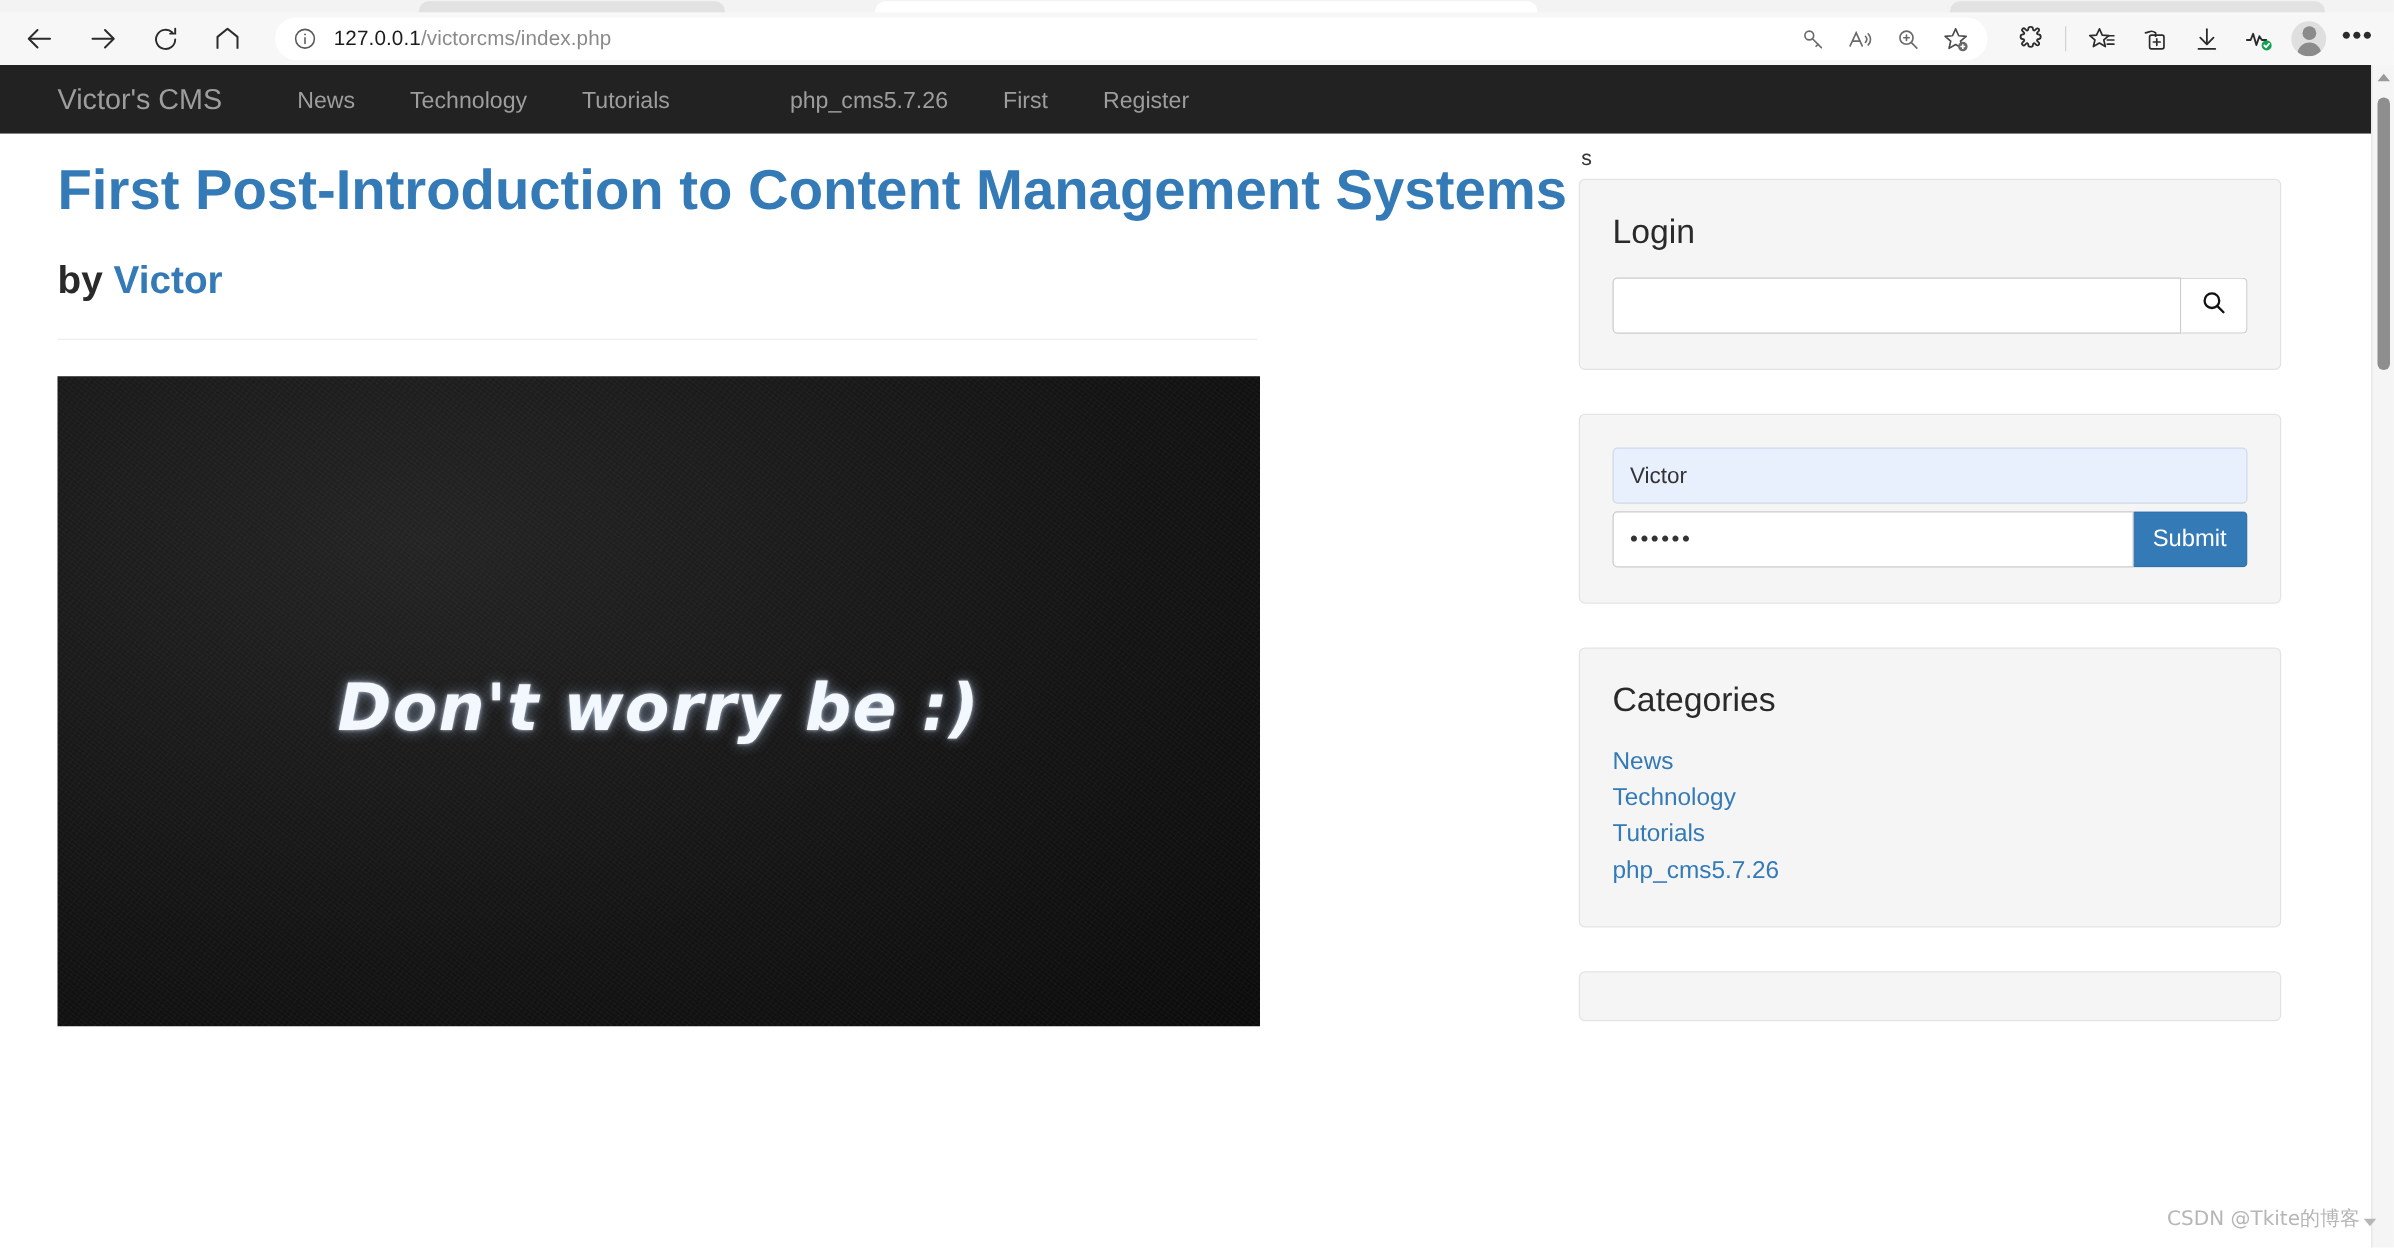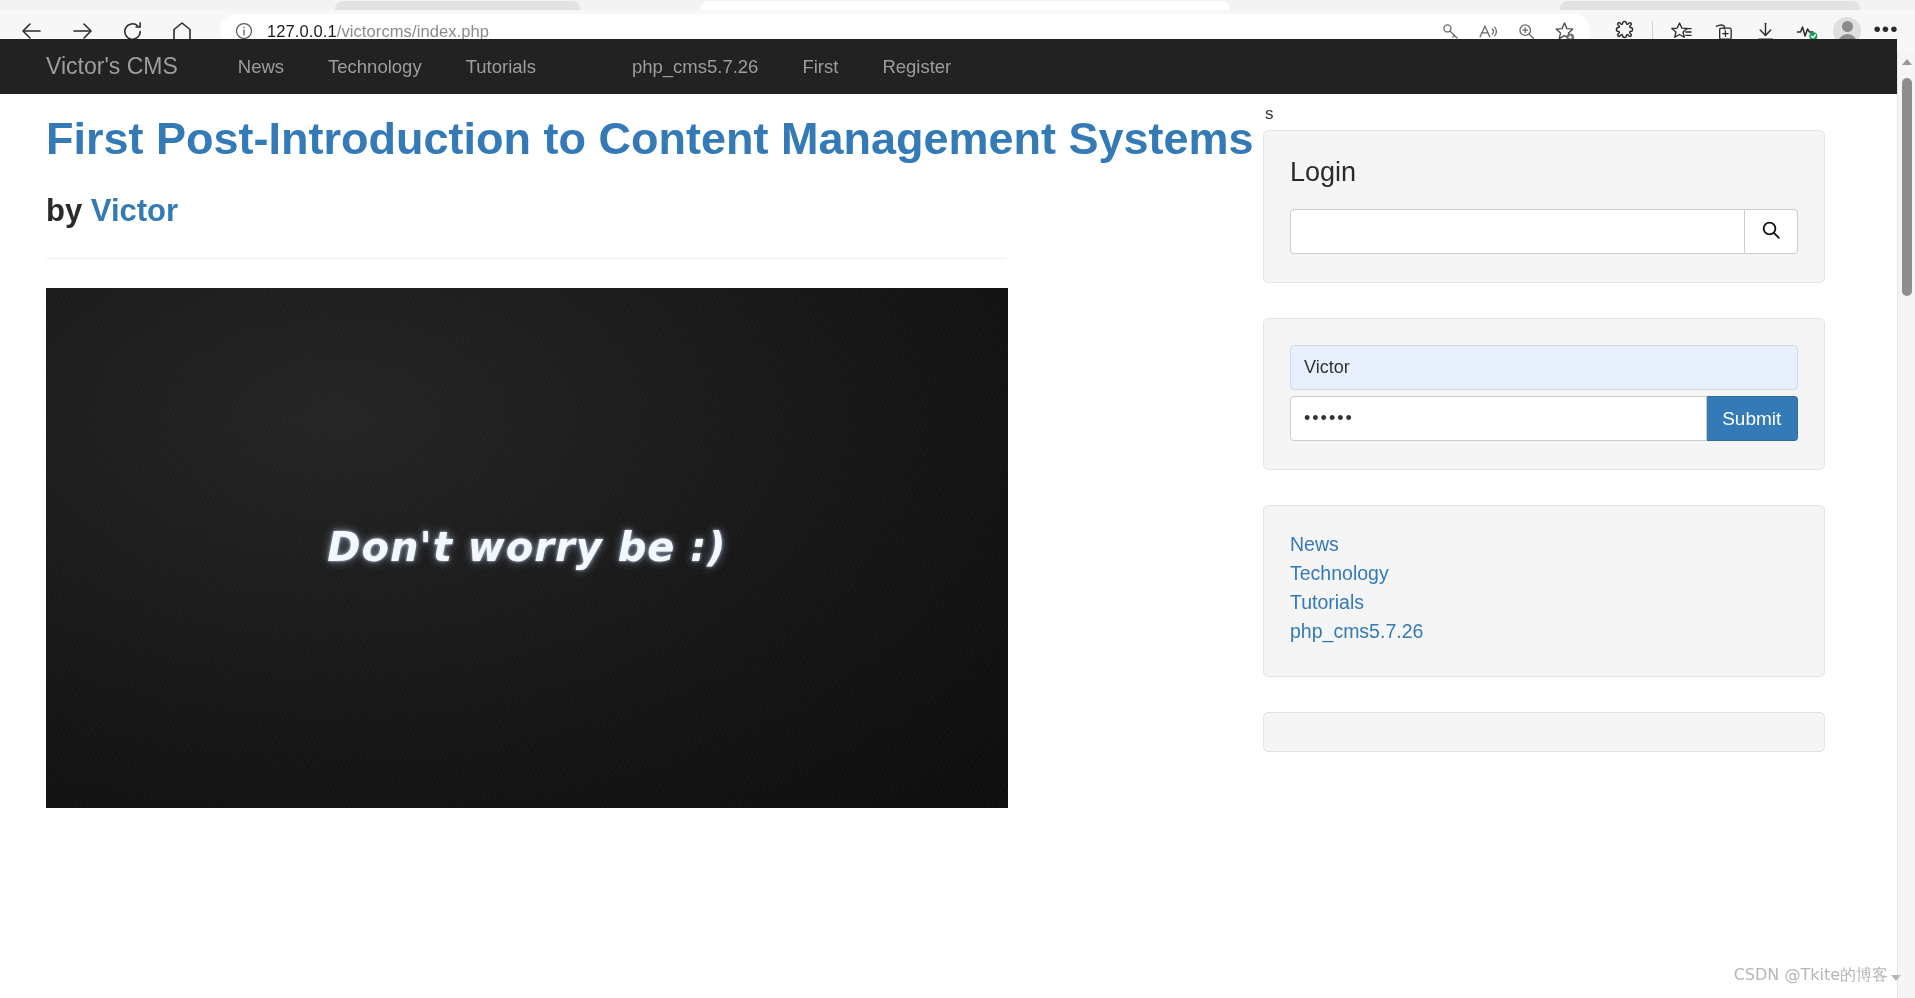--- a/index.html
+++ b/index.html
@@ -95,21 +95,21 @@
   .avatar-circle .body {
     width: 19px; height: 11px;
     border-radius: 10px 10px 0 0;
     background: #8b8b8b;
   }
   .dots-btn { font-size: 21px; color: #2b2b2b; letter-spacing: 1px;
     width: 38px; text-align: center; line-height: 1; padding-bottom: 6px; }
 
   
   #viewport {
-    position: absolute; left: 0; top: 39px;
+    position: absolute; left: 0; top: 52px;
     width: 1897px; height: 946px;
     background: #ffffff;
     overflow: hidden;
   }
 
   
   #site-nav {
     width: 1897px; height: 55px;
     background: #222222;
     display: flex; align-items: center;
@@ -187,21 +187,21 @@
       repeating-linear-gradient(37deg, rgba(255,255,255,.018) 0 1px, transparent 1px 3px),
       repeating-linear-gradient(-51deg, rgba(255,255,255,.015) 0 1px, transparent 1px 4px);
   }
   #post-image .img-caption {
     position: absolute;
     left: 0; right: 0;
     top: 236px;
     text-align: center;
     color: #f3f8ff;
     font-family: "DejaVu Sans", sans-serif;
-    font-size: 40px;
+    font-size: 52px;
     font-style: italic;
     font-weight: bold;
     letter-spacing: 1px;
     text-shadow: 0 0 10px rgba(190,215,255,.55), 0 0 3px rgba(255,255,255,.7);
   }
 
   
   #sidebar {
     position: absolute;
     left: 1263px; top: 0;
@@ -526,20 +526,21 @@
 
       <div class="panel">
         <input class="login-field autofilled" type="text" value="Victor" style="">
         <div class="login-row2">
           <input class="login-field pw" type="text" value="••••••" style="">
           <button class="btn-submit">Submit</button>
         </div>
       </div>
 
       <div class="panel">
+        <h3>Categories</h3>
         <ul class="cat-list">
           <li><a href="#">News</a></li>
           <li><a href="#">Technology</a></li>
           <li><a href="#">Tutorials</a></li>
           <li><a href="#">php_cms5.7.26</a></li>
         </ul>
       </div>
 
       <div class="panel partial"></div>
     </div>

